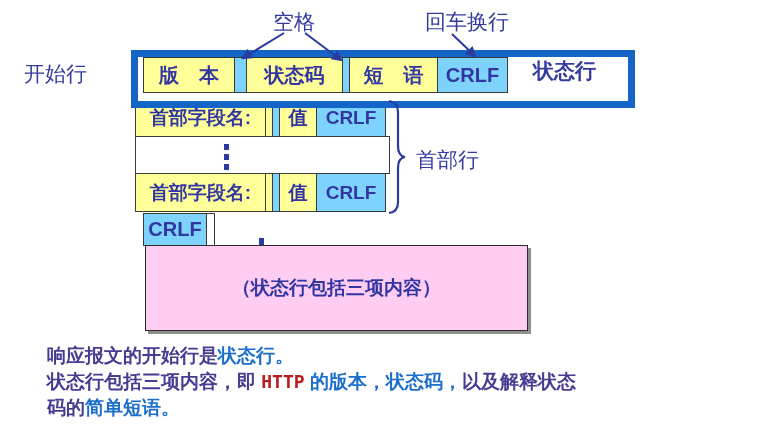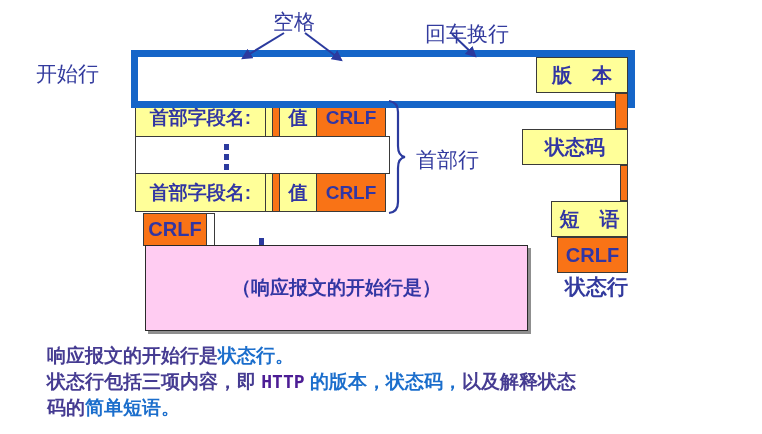--- a/index.html
+++ b/index.html
@@ -6,34 +6,34 @@
   .stage{
     position:relative;width:762px;height:434px;background:#ffffff;overflow:hidden;
     font-family:"Liberation Sans","DejaVu Sans",sans-serif;color:#31379E;
   }
   .lbl{position:absolute;font-size:21px;font-weight:normal;color:#333B9E;white-space:nowrap;}
   .overlay{position:absolute;left:0;top:0;z-index:6;pointer-events:none;}
   
   .frame{
     position:absolute;left:131px;top:50px;width:504px;height:58px;box-sizing:border-box;
     border:7px solid #1565C8;background:#ffffff;z-index:3;
-    display:flex;align-items:flex-end;flex-direction:column;
+    display:flex;align-items:flex-start;
   }
   .cell{
     box-sizing:border-box;border:1px solid #3a3a3a;height:36px;
     display:flex;align-items:center;justify-content:center;
     font-size:20px;font-weight:bold;color:#3236A3;white-space:nowrap;flex:none;
   }
   .cell+.cell{margin-left:-1px;}
   .yellow{background:#FFFF99;}
-  .blue{background:#f97316;}
+  .blue{background:#7dd3fc;}
   .white{background:#ffffff;}
   .frame .cell{height:36px;}
   .frame .first{margin-left:5px;}
-  .statusline-label{margin-left:9px;font-size:21px;font-weight:bold;color:#333B9E;}
+  .statusline-label{margin-left:25px;font-size:21px;font-weight:bold;color:#333B9E;}
   
   .hrow{position:absolute;left:135px;display:flex;z-index:1;}
   .hrow .cell{height:39px;font-size:19px;}
   .blankrow{
     position:absolute;left:135px;top:136px;width:255px;height:38px;box-sizing:border-box;
     border:1px solid #3a3a3a;background:#fff;z-index:1;
   }
   .vdots{position:absolute;left:88px;top:7px;display:flex;flex-direction:column;gap:4px;}
   .vdots i{width:5px;height:6px;background:#2B3A9E;display:block;}
   .crlf-alone{position:absolute;left:143px;top:213px;display:flex;z-index:1;}
@@ -43,50 +43,50 @@
   .entity{
     position:absolute;left:145px;top:245px;width:383px;height:86px;box-sizing:border-box;
     background:#FFCCF2;border:1px solid #2a2a2a;box-shadow:3px 3px 0 #8f8f8f;
     display:flex;flex-direction:column;align-items:center;justify-content:center;gap:3px;
     font-size:19px;font-weight:bold;color:#3236A3;z-index:1;
   }
   
   .caption{position:absolute;left:47px;top:343px;font-size:19px;font-weight:bold;line-height:26px;white-space:nowrap;}
   .cap-purple{color:#463C92;}
   .cap-blue{color:#1B6ECC;}
-  .cap-mono{font-family:"DejaVu Sans Mono","Liberation Mono",monospace;color:#4c1d95;font-size:18px;}
+  .cap-mono{font-family:"DejaVu Sans Mono","Liberation Mono",monospace;color:#b91c1c;font-size:18px;}
 </style>
 </head>
 <body>
 
 <div class="stage">
 
   <svg class="overlay" width="762" height="434" viewBox="0 0 762 434">
     <defs>
       <marker id="ah" viewBox="0 0 10 10" refX="8" refY="5" markerWidth="5.5" markerHeight="5.5" orient="auto">
         <path d="M0,0 L10,5 L0,10 z" fill="#2B3A9E"></path>
       </marker>
     </defs>
     <line x1="284" y1="33" x2="243" y2="58" stroke="#2B3A9E" stroke-width="2" marker-end="url(#ah)"></line>
     <line x1="305" y1="33" x2="341" y2="60" stroke="#2B3A9E" stroke-width="2" marker-end="url(#ah)"></line>
     <line x1="452" y1="34" x2="475" y2="56" stroke="#2B3A9E" stroke-width="2" marker-end="url(#ah)"></line>
     <path d="M389,101 Q398,102 398,112 L398,146 Q398,156 405,157 Q398,158 398,168 L398,202 Q398,212 389,213" fill="none" stroke="#2B3A9E" stroke-width="2.2"></path>
   </svg>
 
-  <div class="lbl" style="left:36px;top:60px;">开始行</div>
+  <div class="lbl" style="left:24px;top:60px;">开始行</div>
   <div class="lbl" style="left:273px;top:8px;">空格</div>
-  <div class="lbl" style="left:425px;top:20px;">回车换行</div>
+  <div class="lbl" style="left:425px;top:8px;">回车换行</div>
   <div class="lbl" style="left:416px;top:146px;">首部行</div>
 
   <div class="frame">
     <div class="cell yellow first" style="width:92px;">版　本</div>
     <div class="cell blue" style="width:13px;"></div>
-    <div class="cell yellow" style="width:106px;">状态码</div>
+    <div class="cell yellow" style="width:97px;">状态码</div>
     <div class="cell blue" style="width:8px;"></div>
-    <div class="cell yellow" style="width:77px;">短　语</div>
+    <div class="cell yellow" style="width:89px;">短　语</div>
     <div class="cell blue" style="width:71px;">CRLF</div>
     <div class="statusline-label">状态行</div>
   </div>
 
   <div class="hrow" style="top:98px;">
     <div class="cell yellow" style="width:131px;">首部字段名:</div>
     <div class="cell yellow" style="width:8px;"></div>
     <div class="cell blue" style="width:8px;"></div>
     <div class="cell yellow" style="width:38px;">值</div>
     <div class="cell blue" style="width:70px;">CRLF</div>
@@ -108,21 +108,21 @@
     <div class="cell blue" style="width:70px;">CRLF</div>
   </div>
 
   <div class="crlf-alone">
     <div class="cell blue" style="width:64px;">CRLF</div>
     <div class="cell white" style="width:9px;"></div>
   </div>
   <div class="middot"></div>
 
   <div class="entity">
-    <div>（响应报文的开始行是）</div>
+    <div>（状态行包括三项内容）</div>
   </div>
 
   <div class="caption">
     <div><span class="cap-purple">响应报文的开始行是</span><span class="cap-blue">状态行。</span></div>
     <div><span class="cap-purple">状态行包括三项内容，即 </span><span class="cap-mono">HTTP</span><span class="cap-blue"> 的版本，状态码，</span><span class="cap-purple">以及解释状态</span></div>
     <div><span class="cap-purple">码的</span><span class="cap-blue">简单短语。</span></div>
   </div>
 
 </div>
 

